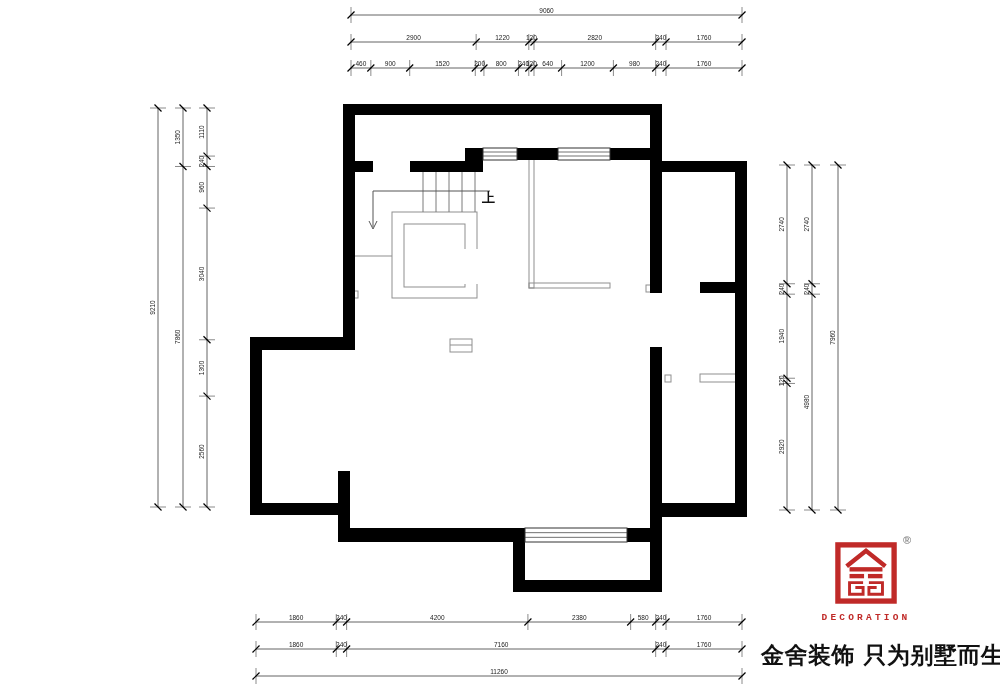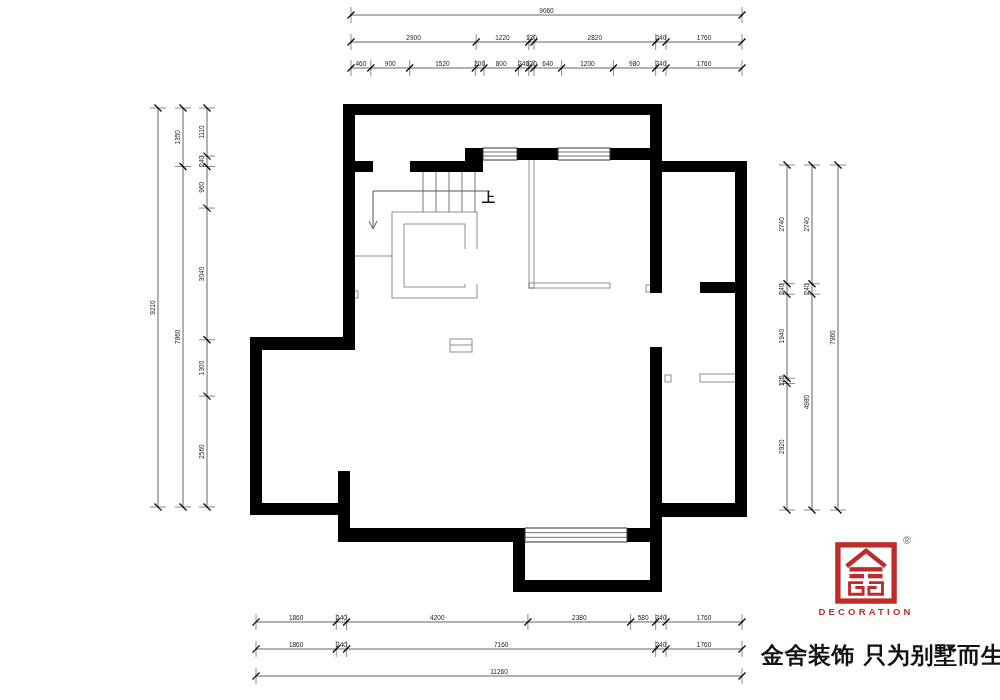--- a/index.html
+++ b/index.html
@@ -3,21 +3,21 @@
 <meta charset="utf-8">
 <style>
   html,body{margin:0;padding:0;background:#fff;}
   .canvas{position:relative;width:1000px;height:700px;background:#fff;overflow:hidden;
           font-family:"Liberation Sans", sans-serif;}
   .plan-svg{position:absolute;left:0;top:0;}
   .logo{position:absolute;left:786px;top:540px;width:160px;text-align:center;}
   .emblem-wrap{position:relative;width:62px;height:64px;margin:0 auto;}
   .reg{position:absolute;right:-14px;top:-6px;font-size:11px;color:#8a8a8a;font-weight:bold;}
   .brand{margin-top:4px;font-size:16px;font-weight:bold;letter-spacing:2.5px;color:#c02a28;}
-  .subtitle{margin-top:2px;font-size:9.5px;font-weight:bold;letter-spacing:3.2px;color:#c02a28;}
+  .subtitle{margin-top:8px;font-size:9.5px;font-weight:bold;letter-spacing:3.2px;color:#c02a28;font-family:Liberation Mono, monospace;}
   .tagline{position:absolute;left:761px;top:640px;width:232px;font-size:23px;font-weight:bold;
            color:#111;font-family:"DejaVu Serif","Liberation Serif",serif;letter-spacing:0.5px;white-space:nowrap;}
 </style>
 </head>
 <body>
 
 <div class="canvas">
 
   <svg class="plan-svg" width="1000" height="700" viewBox="0 0 1000 700">
       <rect x="392" y="212" width="85" height="86" fill="none" stroke="#8f8f8f" stroke-width="1"></rect>

